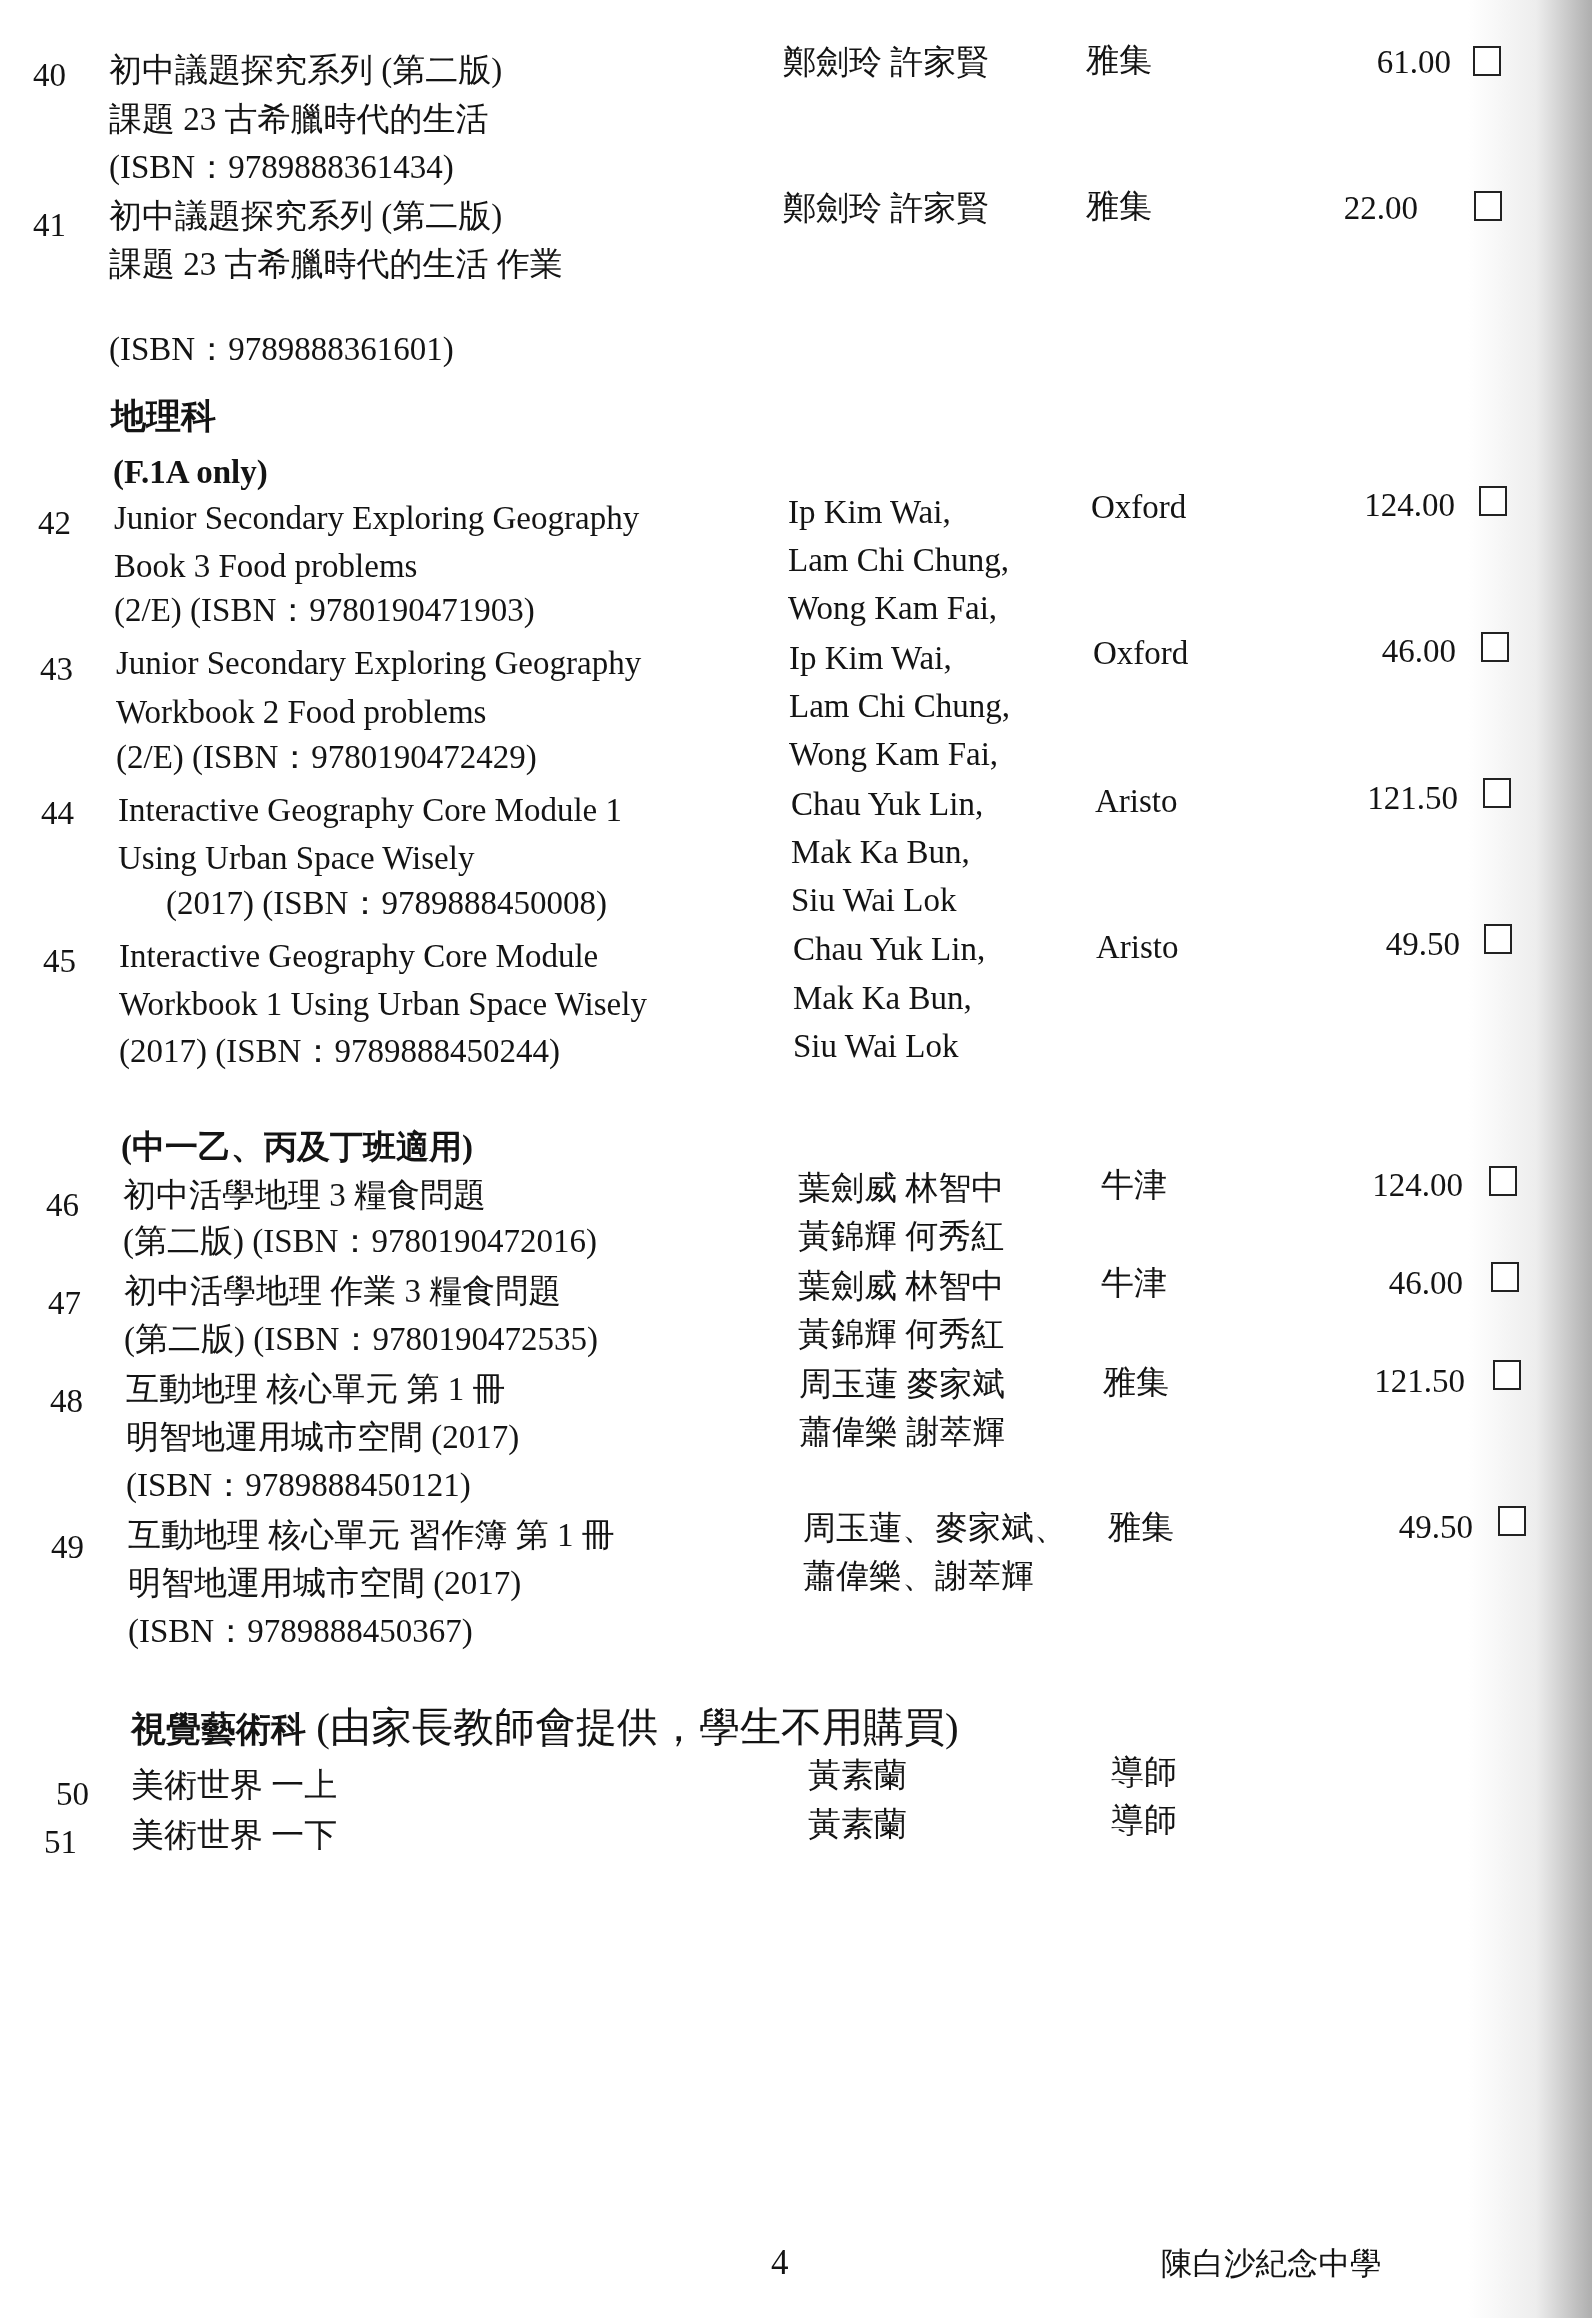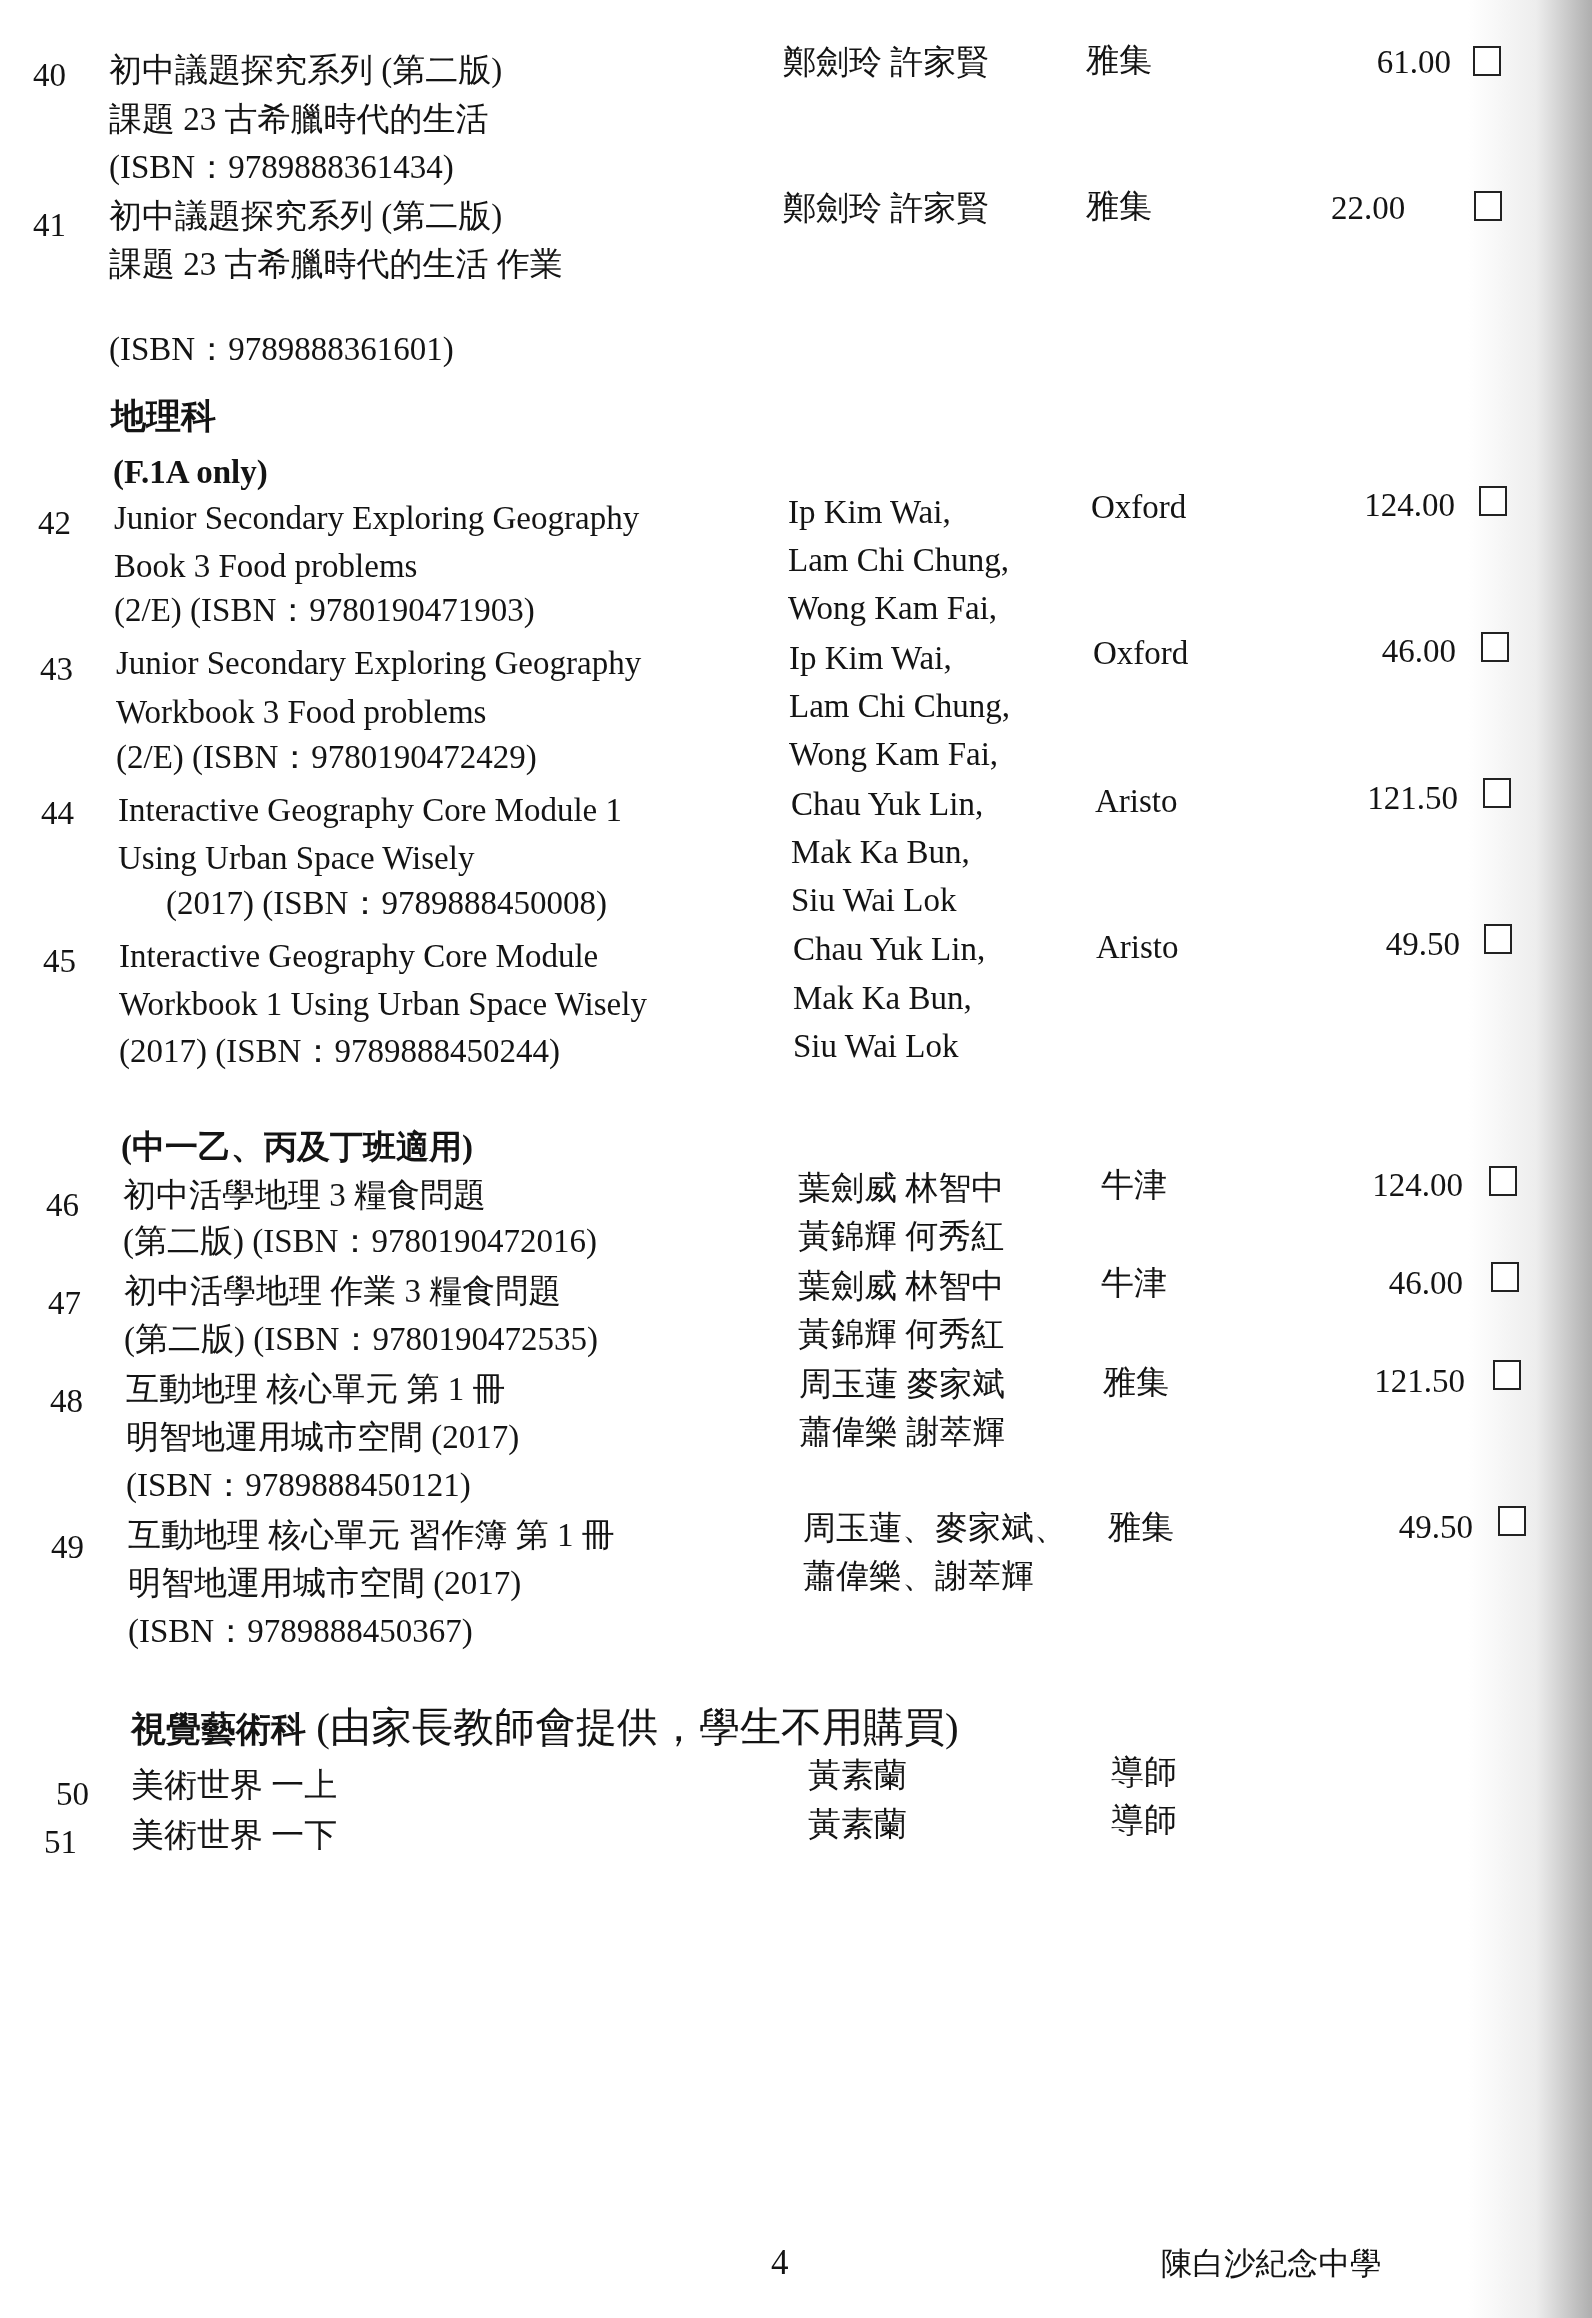--- a/index.html
+++ b/index.html
@@ -43,21 +43,21 @@
   <span class="cb" style="left:1473px;top:46px;"></span>
 </div>
 
 <div>
   <span class="num" style="left:33px;top:201px;">41</span>
   <span class="line" style="left:109px;top:192px;">初中議題探究系列 (第二版)</span>
   <span class="line" style="left:109px;top:240px;">課題 23 古希臘時代的生活 作業</span>
   <span class="line" style="left:109px;top:289px;margin-top:36px;">(ISBN：9789888361601)</span>
   <span class="line" style="left:783px;top:184px;">鄭劍玲 許家賢</span>
   <span class="line" style="left:1086px;top:182px;">雅集</span>
-  <span class="price" style="left:1285px;top:184px;text-align:center;">22.00</span>
+  <span class="price" style="left:1252px;top:184px;">22.00</span>
   <span class="cb" style="left:1474px;top:191px;"></span>
 </div>
 
 <span class="h-sec" style="left:111px;top:393px;">地理科</span>
 <span class="h-sub" style="left:113px;top:448px;">(F.1A only)</span>
 
 <div>
   <span class="num" style="left:38px;top:499px;">42</span>
   <span class="line" style="left:114px;top:494px;">Junior Secondary Exploring Geography</span>
   <span class="line" style="left:114px;top:542px;">Book 3 Food problems</span>
@@ -66,21 +66,21 @@
   <span class="line" style="left:788px;top:536px;">Lam Chi Chung,</span>
   <span class="line" style="left:788px;top:584px;">Wong Kam Fai,</span>
   <span class="line" style="left:1091px;top:483px;">Oxford</span>
   <span class="price" style="left:1289px;top:481px;">124.00</span>
   <span class="cb" style="left:1479px;top:486px;"></span>
 </div>
 
 <div>
   <span class="num" style="left:40px;top:645px;">43</span>
   <span class="line" style="left:116px;top:639px;">Junior Secondary Exploring Geography</span>
-  <span class="line" style="left:116px;top:688px;">Workbook 3 Food problems</span>
+  <span class="line" style="left:116px;top:688px;">Workbook 2 Food problems</span>
   <span class="line" style="left:116px;top:733px;">(2/E) (ISBN：9780190472429)</span>
   <span class="line" style="left:789px;top:634px;">Ip Kim Wai,</span>
   <span class="line" style="left:789px;top:682px;">Lam Chi Chung,</span>
   <span class="line" style="left:789px;top:730px;">Wong Kam Fai,</span>
   <span class="line" style="left:1093px;top:629px;">Oxford</span>
   <span class="price" style="left:1290px;top:627px;">46.00</span>
   <span class="cb" style="left:1481px;top:632px;"></span>
 </div>
 
 <div>

